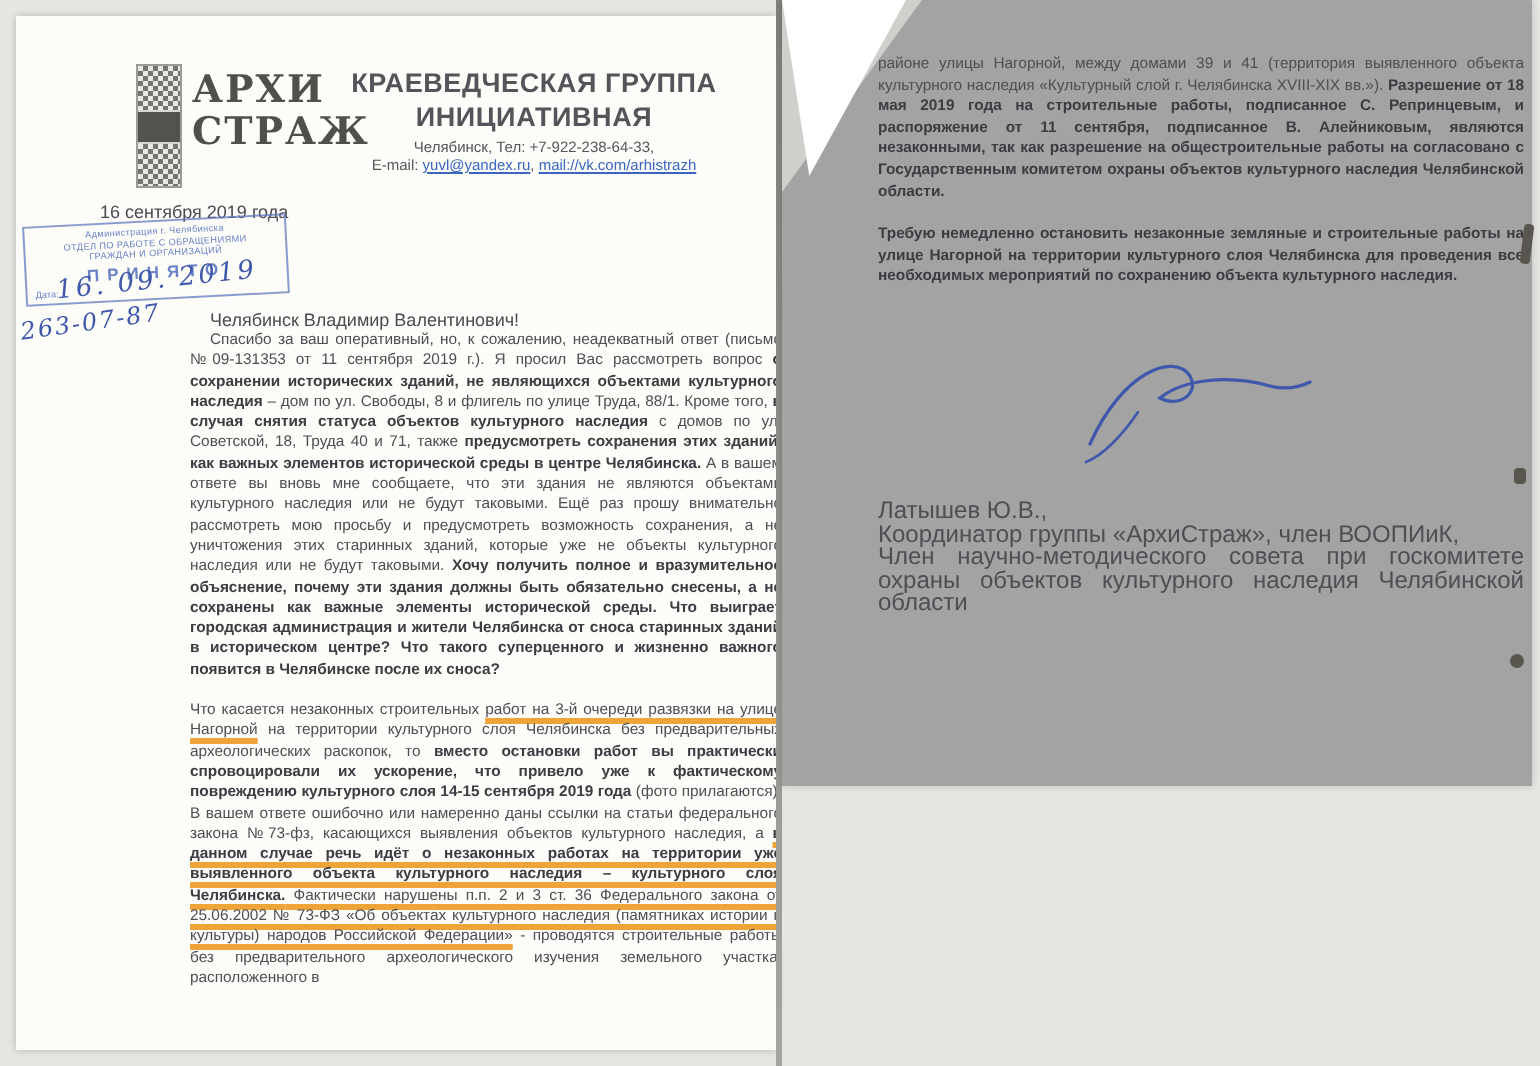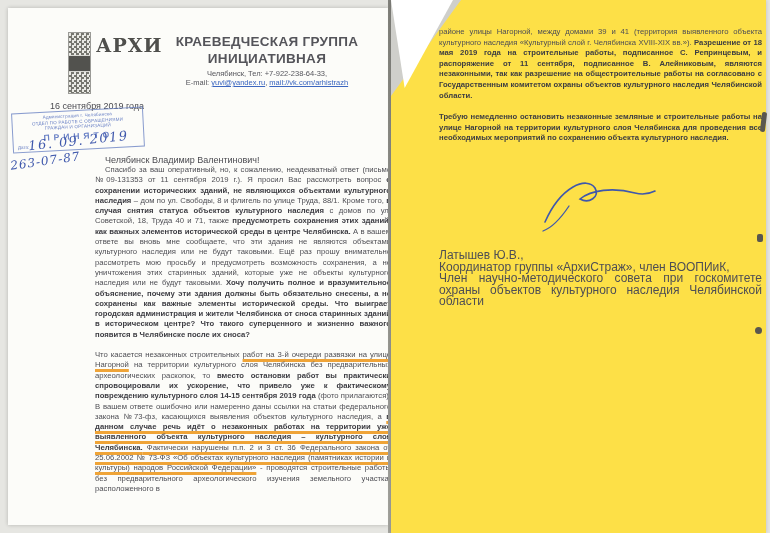--- a/index.html
+++ b/index.html
@@ -4,21 +4,21 @@
 <style>
   html,body{margin:0;padding:0;}
   body{
     width:770px;height:533px;position:relative;overflow:hidden;
     background:#e6e6e2;
     font-family:"Liberation Sans", sans-serif;
     color:#4a4a50;
   }
   .page{position:absolute;background:#fcfcf9;}
   #page-left{left:8px;top:8px;width:380px;height:517px;box-shadow:0 0 4px rgba(0,0,0,.22);}
-  #page-right{left:391px;top:0;width:375px;height:533px;background:#fde047;box-shadow:0 0 4px rgba(0,0,0,.18);}
+  #page-right{left:391px;top:0;width:375px;height:393px;background:#a3a3a3;box-shadow:0 0 4px rgba(0,0,0,.18);}
   #gutter{position:absolute;left:388px;top:0;width:3px;height:533px;background:linear-gradient(180deg,#82827c,#a5a59f);}
   
   #fold-shadow{position:absolute;left:0;top:0;width:70px;height:96px;background:#cfcfcb;
     clip-path:polygon(0 0,100% 0,0 100%);}
   #fold{position:absolute;left:0;top:0;width:62px;height:88px;background:#ffffff;
     clip-path:polygon(0 0,100% 0,22% 100%);}
   
   .artifact{position:absolute;background:#59564f;border-radius:2px;}
   #art1{left:761px;top:112px;width:5px;height:20px;transform:rotate(7deg);}
   #art2{left:757px;top:234px;width:6px;height:8px;}
@@ -74,20 +74,21 @@
 <div id="page-left" class="page">
 
   <div id="logo">
     <div id="logo-tower">
       <div class="checker"></div>
       <div class="tower-band"></div>
       <div class="checker"></div>
     </div>
     <div id="logo-text">
       <div>АРХИ</div>
+      <div>СТРАЖ</div>
     </div>
   </div>
 
   <div id="org">
     <div class="org-name">КРАЕВЕДЧЕСКАЯ ГРУППА</div>
     <div class="org-name">ИНИЦИАТИВНАЯ</div>
     <div id="org-contact">
       <div>Челябинск, Тел: +7-922-238-64-33,</div>
       <div>
         <span>E-mail: </span><span class="link">yuvl@yandex.ru</span><span>, </span><span class="link">mail://vk.com/arhistrazh</span>

